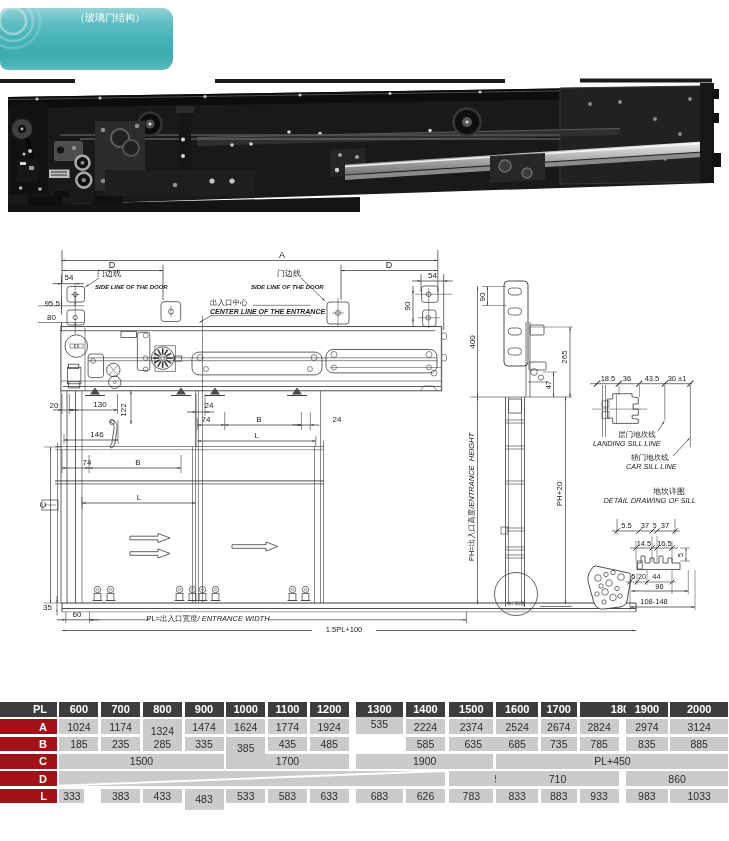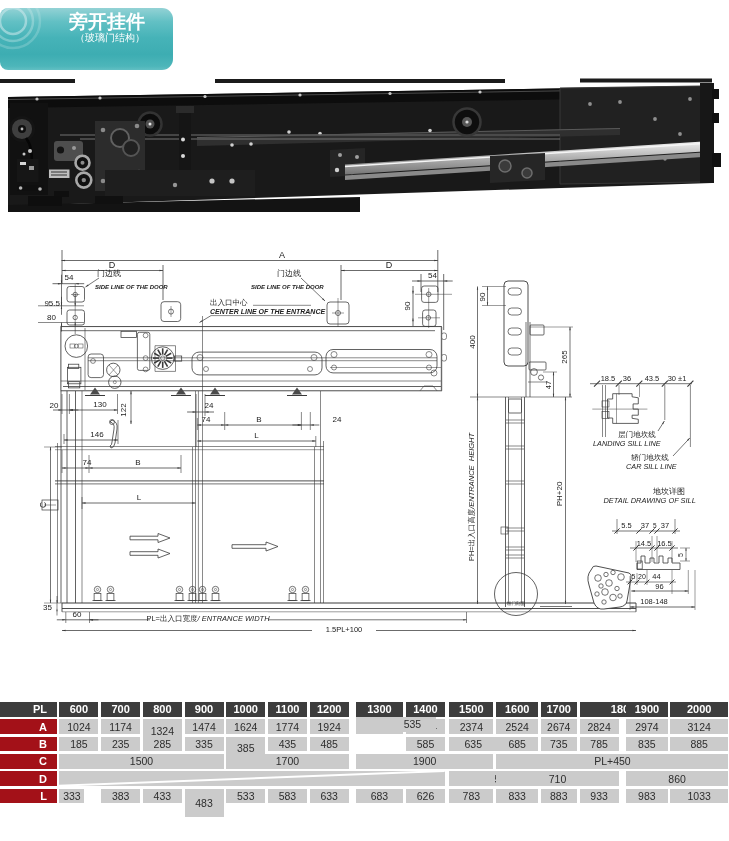--- a/index.html
+++ b/index.html
@@ -11,21 +11,20 @@
 <div id="page">
 
 <div style="position:absolute;left:0;top:8px;width:173px;height:62px;border-radius:8px 11px 11px 8px;
 background:linear-gradient(180deg,#93d2d5 0%,#62c0c4 22%,#46b3b8 48%,#3dadb2 75%,#4db6ba 94%,#62bfc3 100%);overflow:hidden">
 <svg width="173" height="62" style="position:absolute;left:0;top:0">
 <circle cx="13" cy="13" r="13" fill="none" stroke="#cfeaec" stroke-width="2.5" opacity="0.55"></circle>
 <circle cx="13" cy="13" r="20" fill="none" stroke="#c3e5e7" stroke-width="2.5" opacity="0.4"></circle>
 <circle cx="13" cy="13" r="27" fill="none" stroke="#c3e5e7" stroke-width="2.5" opacity="0.28"></circle>
 </svg>
 <div style="position:absolute;right:28px;top:4px;text-align:right;color:#fff">
-<div style="font-size:19px;font-weight:bold;line-height:20px">旁开挂件</div>
 <div style="font-size:10px;line-height:12px">（玻璃门结构）</div>
 </div>
     </div>
 
 <svg style="position:absolute;left:0;top:78px" width="722" height="140" viewBox="0 0 722 140">
 <defs>
 <linearGradient id="railg" x1="0" y1="0" x2="0" y2="1">
 <stop offset="0" stop-color="#f0f0f0"></stop>
           <stop offset="0.5" stop-color="#b0b0b0"></stop>
           <stop offset="1" stop-color="#757575"></stop>
@@ -582,21 +581,21 @@
 <div class="cell" style="left:625.7px;top:719.3px;width:42.4px;height:14.7px;">2974</div>
 <div class="cell" style="left:669.9px;top:719.3px;width:58.6px;height:14.7px;">3124</div>
 <div class="rcell" style="left:0.0px;top:736.7px;width:57.0px;height:14.7px;">B</div>
 <div class="cell" style="left:59.4px;top:736.7px;width:39.1px;height:14.7px;">185</div>
 <div class="cell" style="left:101.1px;top:736.7px;width:39.1px;height:14.7px;">235</div>
 <div class="cell" style="left:142.8px;top:736.7px;width:39.1px;height:14.7px;">285</div>
 <div class="cell" style="left:184.5px;top:736.7px;width:39.1px;height:14.7px;">335</div>
 <div class="cell" style="left:226.2px;top:736.7px;width:39.1px;height:23px;">385</div>
 <div class="cell" style="left:267.9px;top:736.7px;width:39.1px;height:14.7px;">435</div>
 <div class="cell" style="left:309.6px;top:736.7px;width:39.1px;height:14.7px;">485</div>
-<div class="cell" style="left:355.9px;top:717px;width:47.1px;height:14.7px;padding-left:33px;">535</div>
+<div class="cell" style="left:355.9px;top:717px;width:47.1px;height:14.7px;">535</div>
 <div class="cell" style="left:405.9px;top:736.7px;width:39.2px;height:14.7px;">585</div>
 <div class="cell" style="left:449.3px;top:736.7px;width:48px;height:14.7px;">635</div>
 <div class="cell" style="left:496.4px;top:736.7px;width:41.5px;height:14.7px;">685</div>
 <div class="cell" style="left:540.5px;top:736.7px;width:36.5px;height:14.7px;">735</div>
 <div class="cell" style="left:579.6px;top:736.7px;width:39.0px;height:14.7px;">785</div>
 <div class="cell" style="left:625.7px;top:736.7px;width:42.4px;height:14.7px;">835</div>
 <div class="cell" style="left:669.9px;top:736.7px;width:58.6px;height:14.7px;">885</div>
 <div class="rcell" style="left:0.0px;top:754.0px;width:57.0px;height:14.8px;">C</div>
 <div class="cell" style="left:59.4px;top:754.0px;width:164.2px;height:14.8px;">1500</div>
 <div class="cell" style="left:226.2px;top:754.0px;width:122.5px;height:14.8px;">1700</div>
@@ -608,21 +607,21 @@
         <line x1="0" y1="14.7" x2="385.7" y2="0" stroke="#fff" stroke-width="2"></line>
       </svg>
     </div>
 <div class="cell" style="left:449.3px;top:771.4px;width:44.1px;height:14.7px;padding-left:32px;">560</div>
 <div class="cell" style="left:496.4px;top:771.4px;width:122.2px;height:14.7px;">710</div>
 <div class="cell" style="left:625.7px;top:771.4px;width:102.8px;height:14.7px;">860</div>
 <div class="rcell" style="left:0.0px;top:788.7px;width:57.0px;height:14.7px;">L</div>
 <div class="cell" style="left:59.4px;top:788.7px;width:25px;height:14.7px;">333</div>
 <div class="cell" style="left:101.1px;top:788.7px;width:39.1px;height:14.7px;">383</div>
 <div class="cell" style="left:142.8px;top:788.7px;width:39.1px;height:14.7px;">433</div>
-<div class="cell" style="left:184.5px;top:788.7px;width:39.1px;height:28px;">483</div>
+<div class="cell" style="left:184.5px;top:788.7px;width:39.1px;height:21px;">483</div>
 <div class="cell" style="left:226.2px;top:788.7px;width:39.1px;height:14.7px;">533</div>
 <div class="cell" style="left:267.9px;top:788.7px;width:39.1px;height:14.7px;">583</div>
 <div class="cell" style="left:309.6px;top:788.7px;width:39.1px;height:14.7px;">633</div>
 <div class="cell" style="left:355.9px;top:788.7px;width:47.1px;height:14.7px;">683</div>
 <div class="cell" style="left:405.9px;top:788.7px;width:39.2px;height:14.7px;">626</div>
 <div class="cell" style="left:449.3px;top:788.7px;width:44.1px;height:14.7px;">783</div>
 <div class="cell" style="left:496.4px;top:788.7px;width:41.5px;height:14.7px;">833</div>
 <div class="cell" style="left:540.5px;top:788.7px;width:36.5px;height:14.7px;">883</div>
 <div class="cell" style="left:579.6px;top:788.7px;width:39.0px;height:14.7px;">933</div>
 <div class="cell" style="left:625.7px;top:788.7px;width:42.4px;height:14.7px;">983</div>

